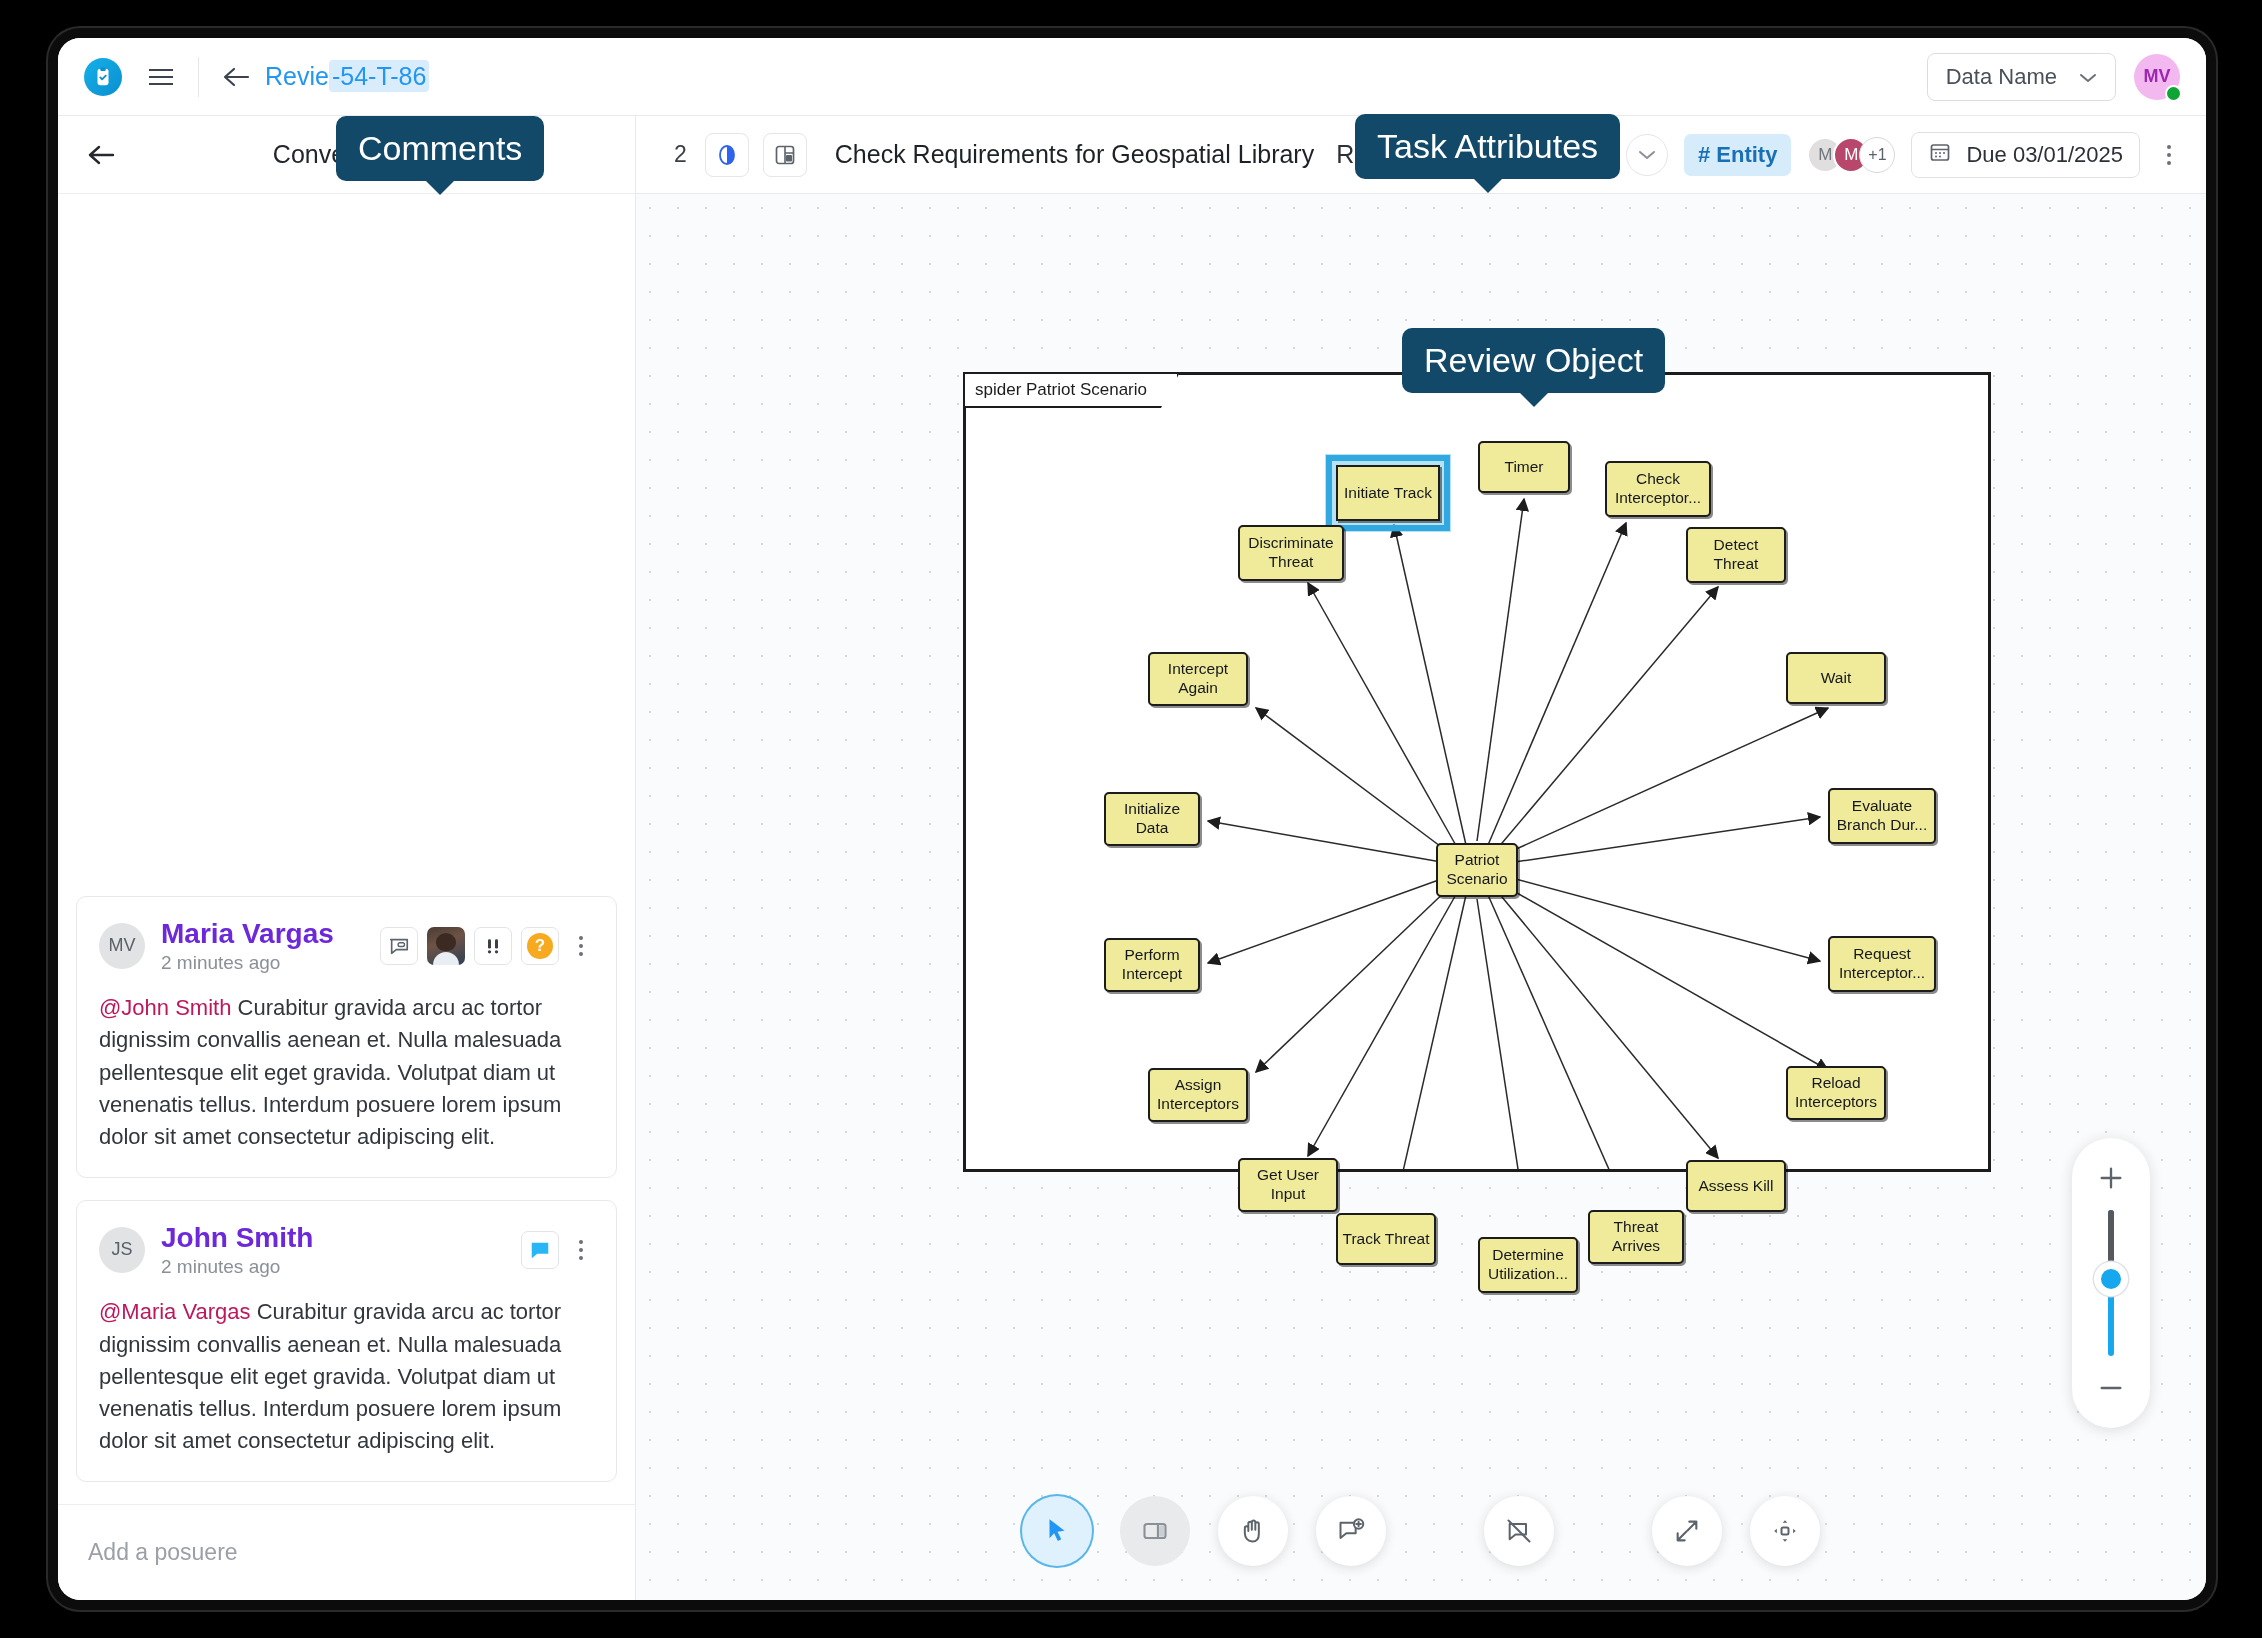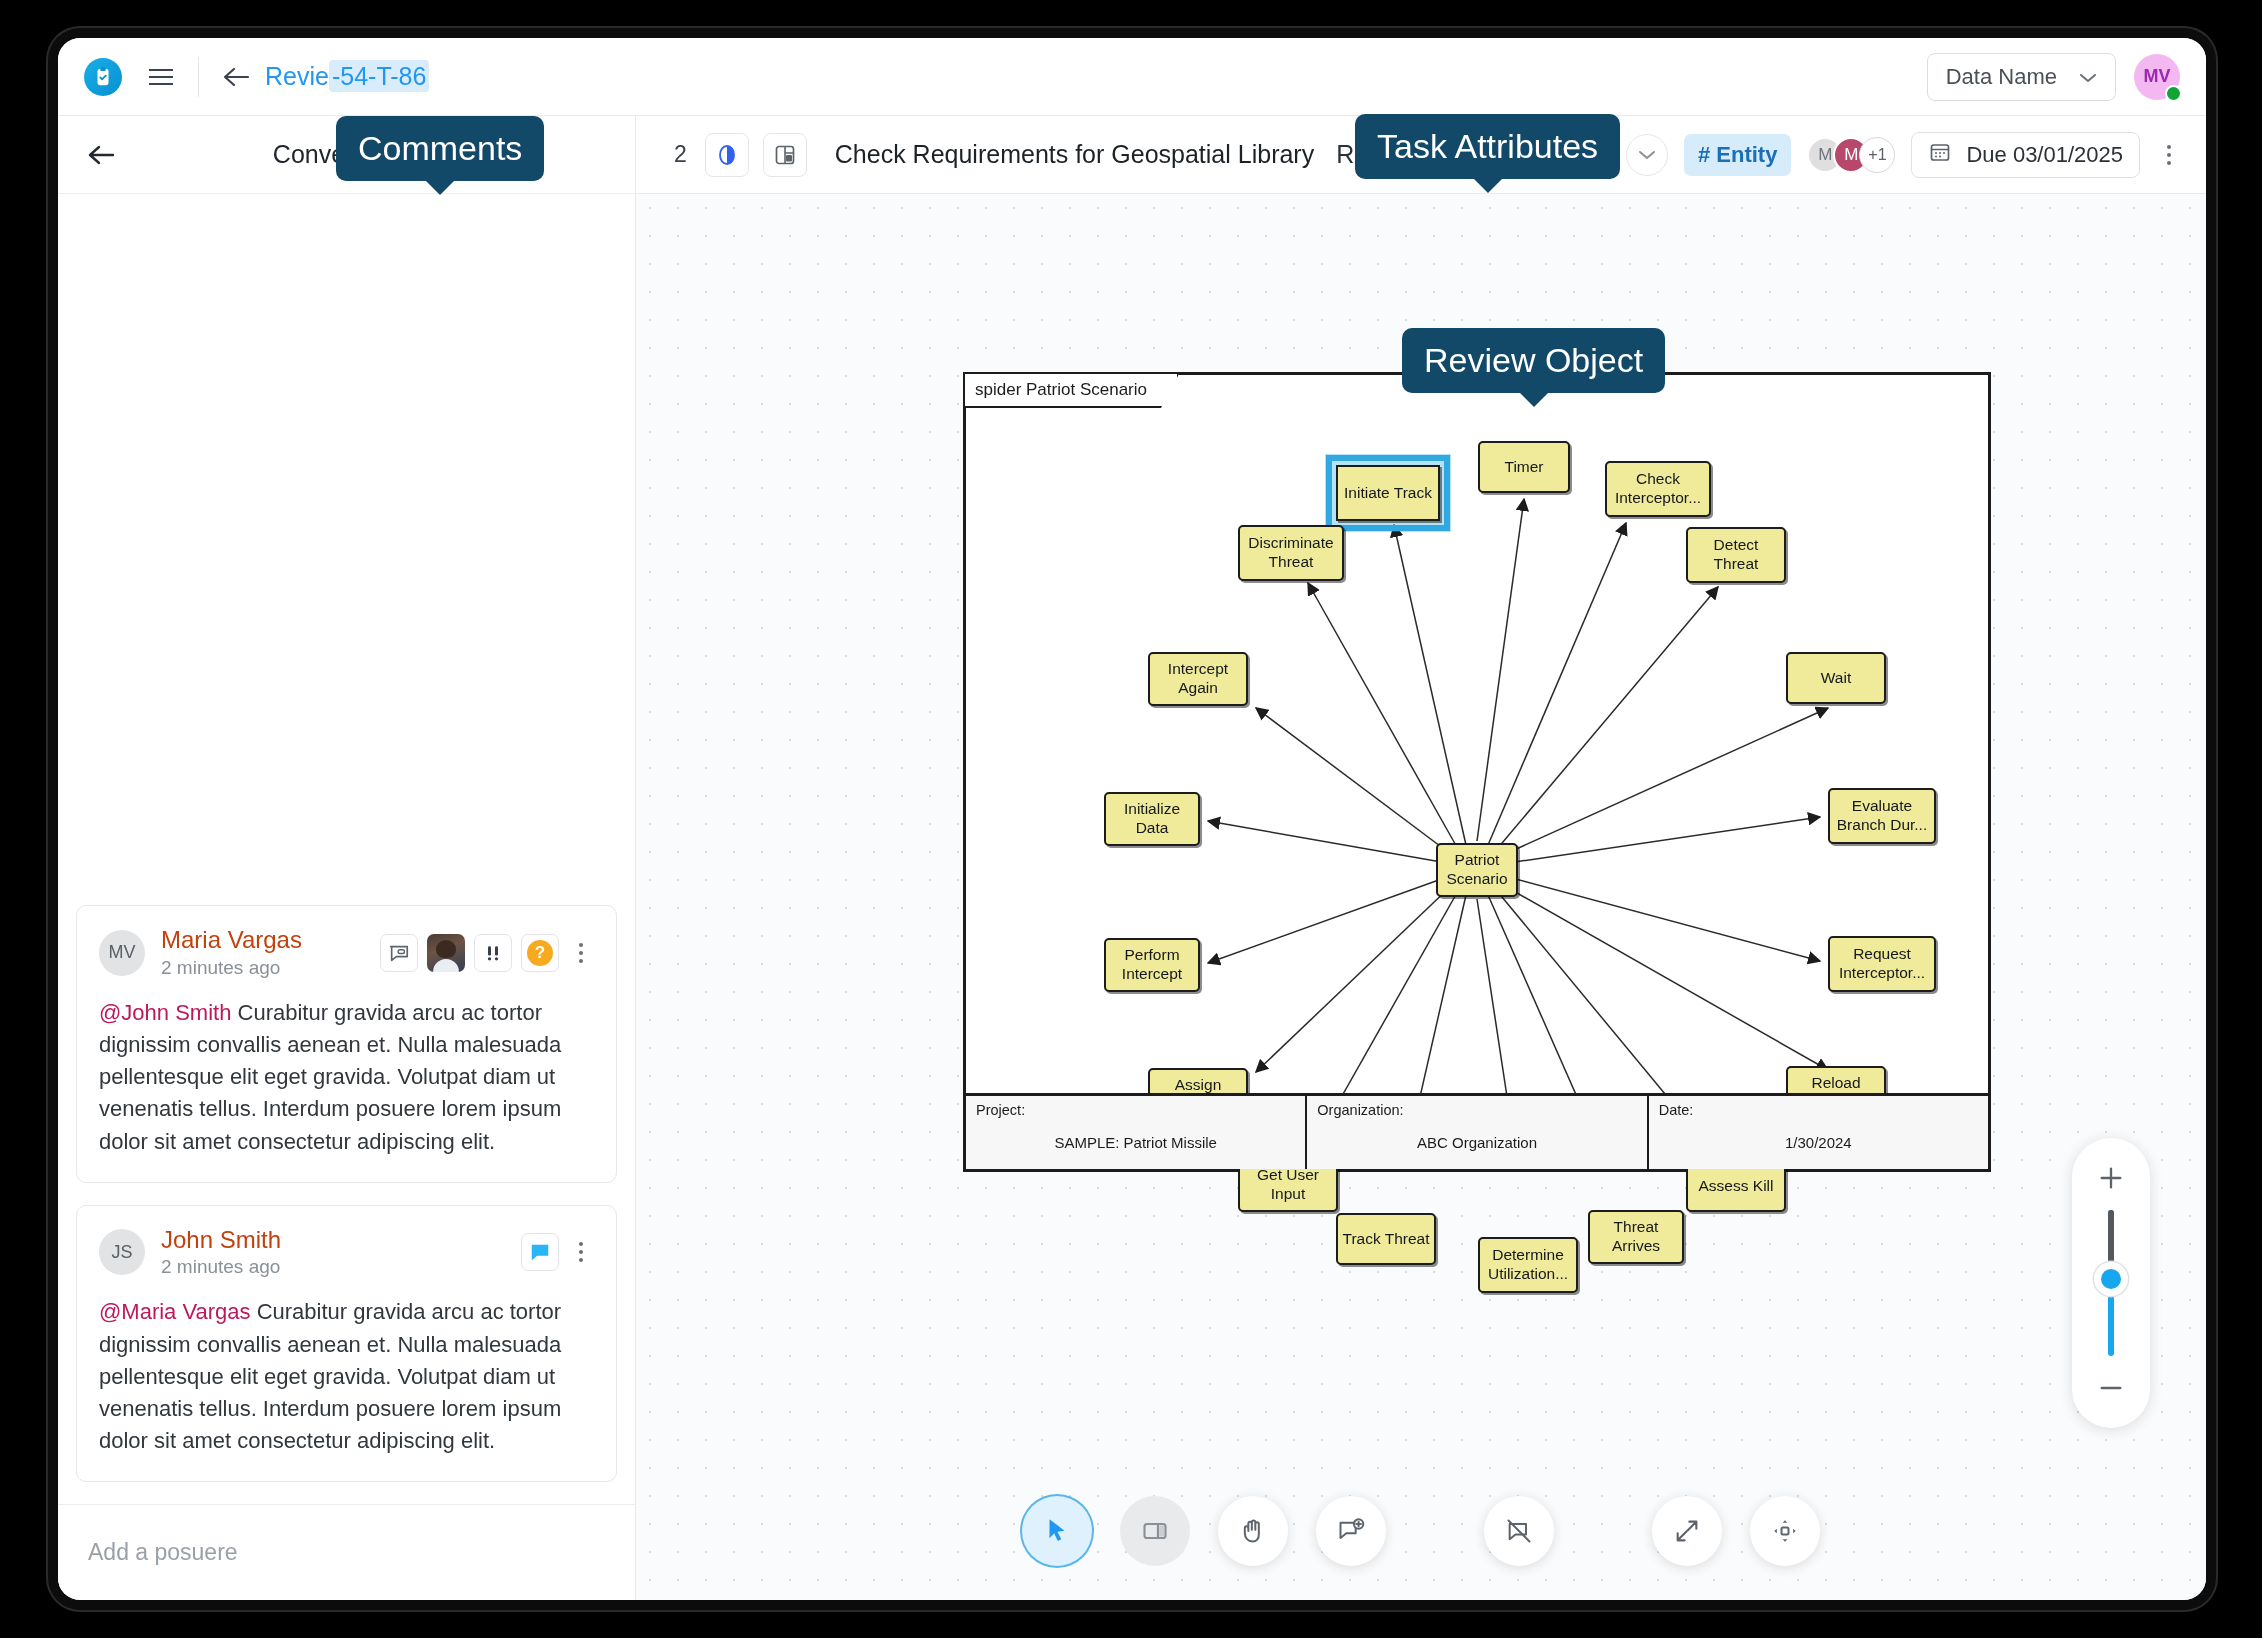--- a/index.html
+++ b/index.html
@@ -91,21 +91,21 @@
   .comment {
     border: 1px solid #e6e8ea; border-radius: 10px;
     padding: 20px 22px 24px 22px; margin-bottom: 22px; background: #fff;
   }
   .c-head { display: flex; align-items: center; }
   .c-avatar {
     width: 46px; height: 46px; border-radius: 50%; background: #e2e3e5;
     color: #5a6068; font-size: 18px; display:flex; align-items:center; justify-content:center;
     flex: none; margin-right: 16px;
   }
-  .c-name { font-size: 24px; font-weight: normal; color: #c2410c; line-height: 1.2; }
+  .c-name { font-size: 28px; font-weight: bold; color: #6d28d9; line-height: 1.2; }
   .c-time { font-size: 19px; color: #8a9097; margin-top: 2px; }
   .c-actions { margin-left: auto; display: flex; align-items: center; gap: 9px; }
   .ico-btn {
     width: 38px; height: 38px; border: 1px solid #e2e4e7; border-radius: 7px;
     display: flex; align-items: center; justify-content: center; background: #fff;
   }
   .ico-photo {
     width: 38px; height: 38px; border-radius: 7px; overflow: hidden;
     background: linear-gradient(160deg,#4a3b33 0%,#6d5345 40%,#2f3f55 100%);
     position: relative; flex: none;
@@ -500,34 +500,20 @@
           <span>Threat Arrives</span>
         </div>
       <div class="node" style="left:512px;top:862px;width:100px;height:56px;">
           <span>Determine Utilization...</span>
         </div>
 
       <div class="node" style="left:470px;top:468px;width:82px;height:54px;">
           <span>Patriot Scenario</span>
         </div>
 
-      <div class="titleblock">
-        <div class="tb-cell">
-          <div class="tb-label">Project:</div>
-          <div class="tb-value">SAMPLE: Patriot Missile</div>
-        </div>
-        <div class="tb-cell">
-          <div class="tb-label">Organization:</div>
-          <div class="tb-value">ABC Organization</div>
-        </div>
-        <div class="tb-cell">
-          <div class="tb-label">Date:</div>
-          <div class="tb-value">1/30/2024</div>
-        </div>
-      </div>
     </div>
 
     <div class="fab-row">
       <div class="fab active">
         <svg width="30" height="30" viewBox="0 0 24 24">
             <path d="M6 2.5l12 9.3-5.6.7 3 6.1-2.7 1.3-3-6.2-3.7 4z" fill="#2196f3"></path>
           </svg>
       </div>
       <div class="fab muted">
         <svg width="28" height="28" viewBox="0 0 24 24" fill="none">

